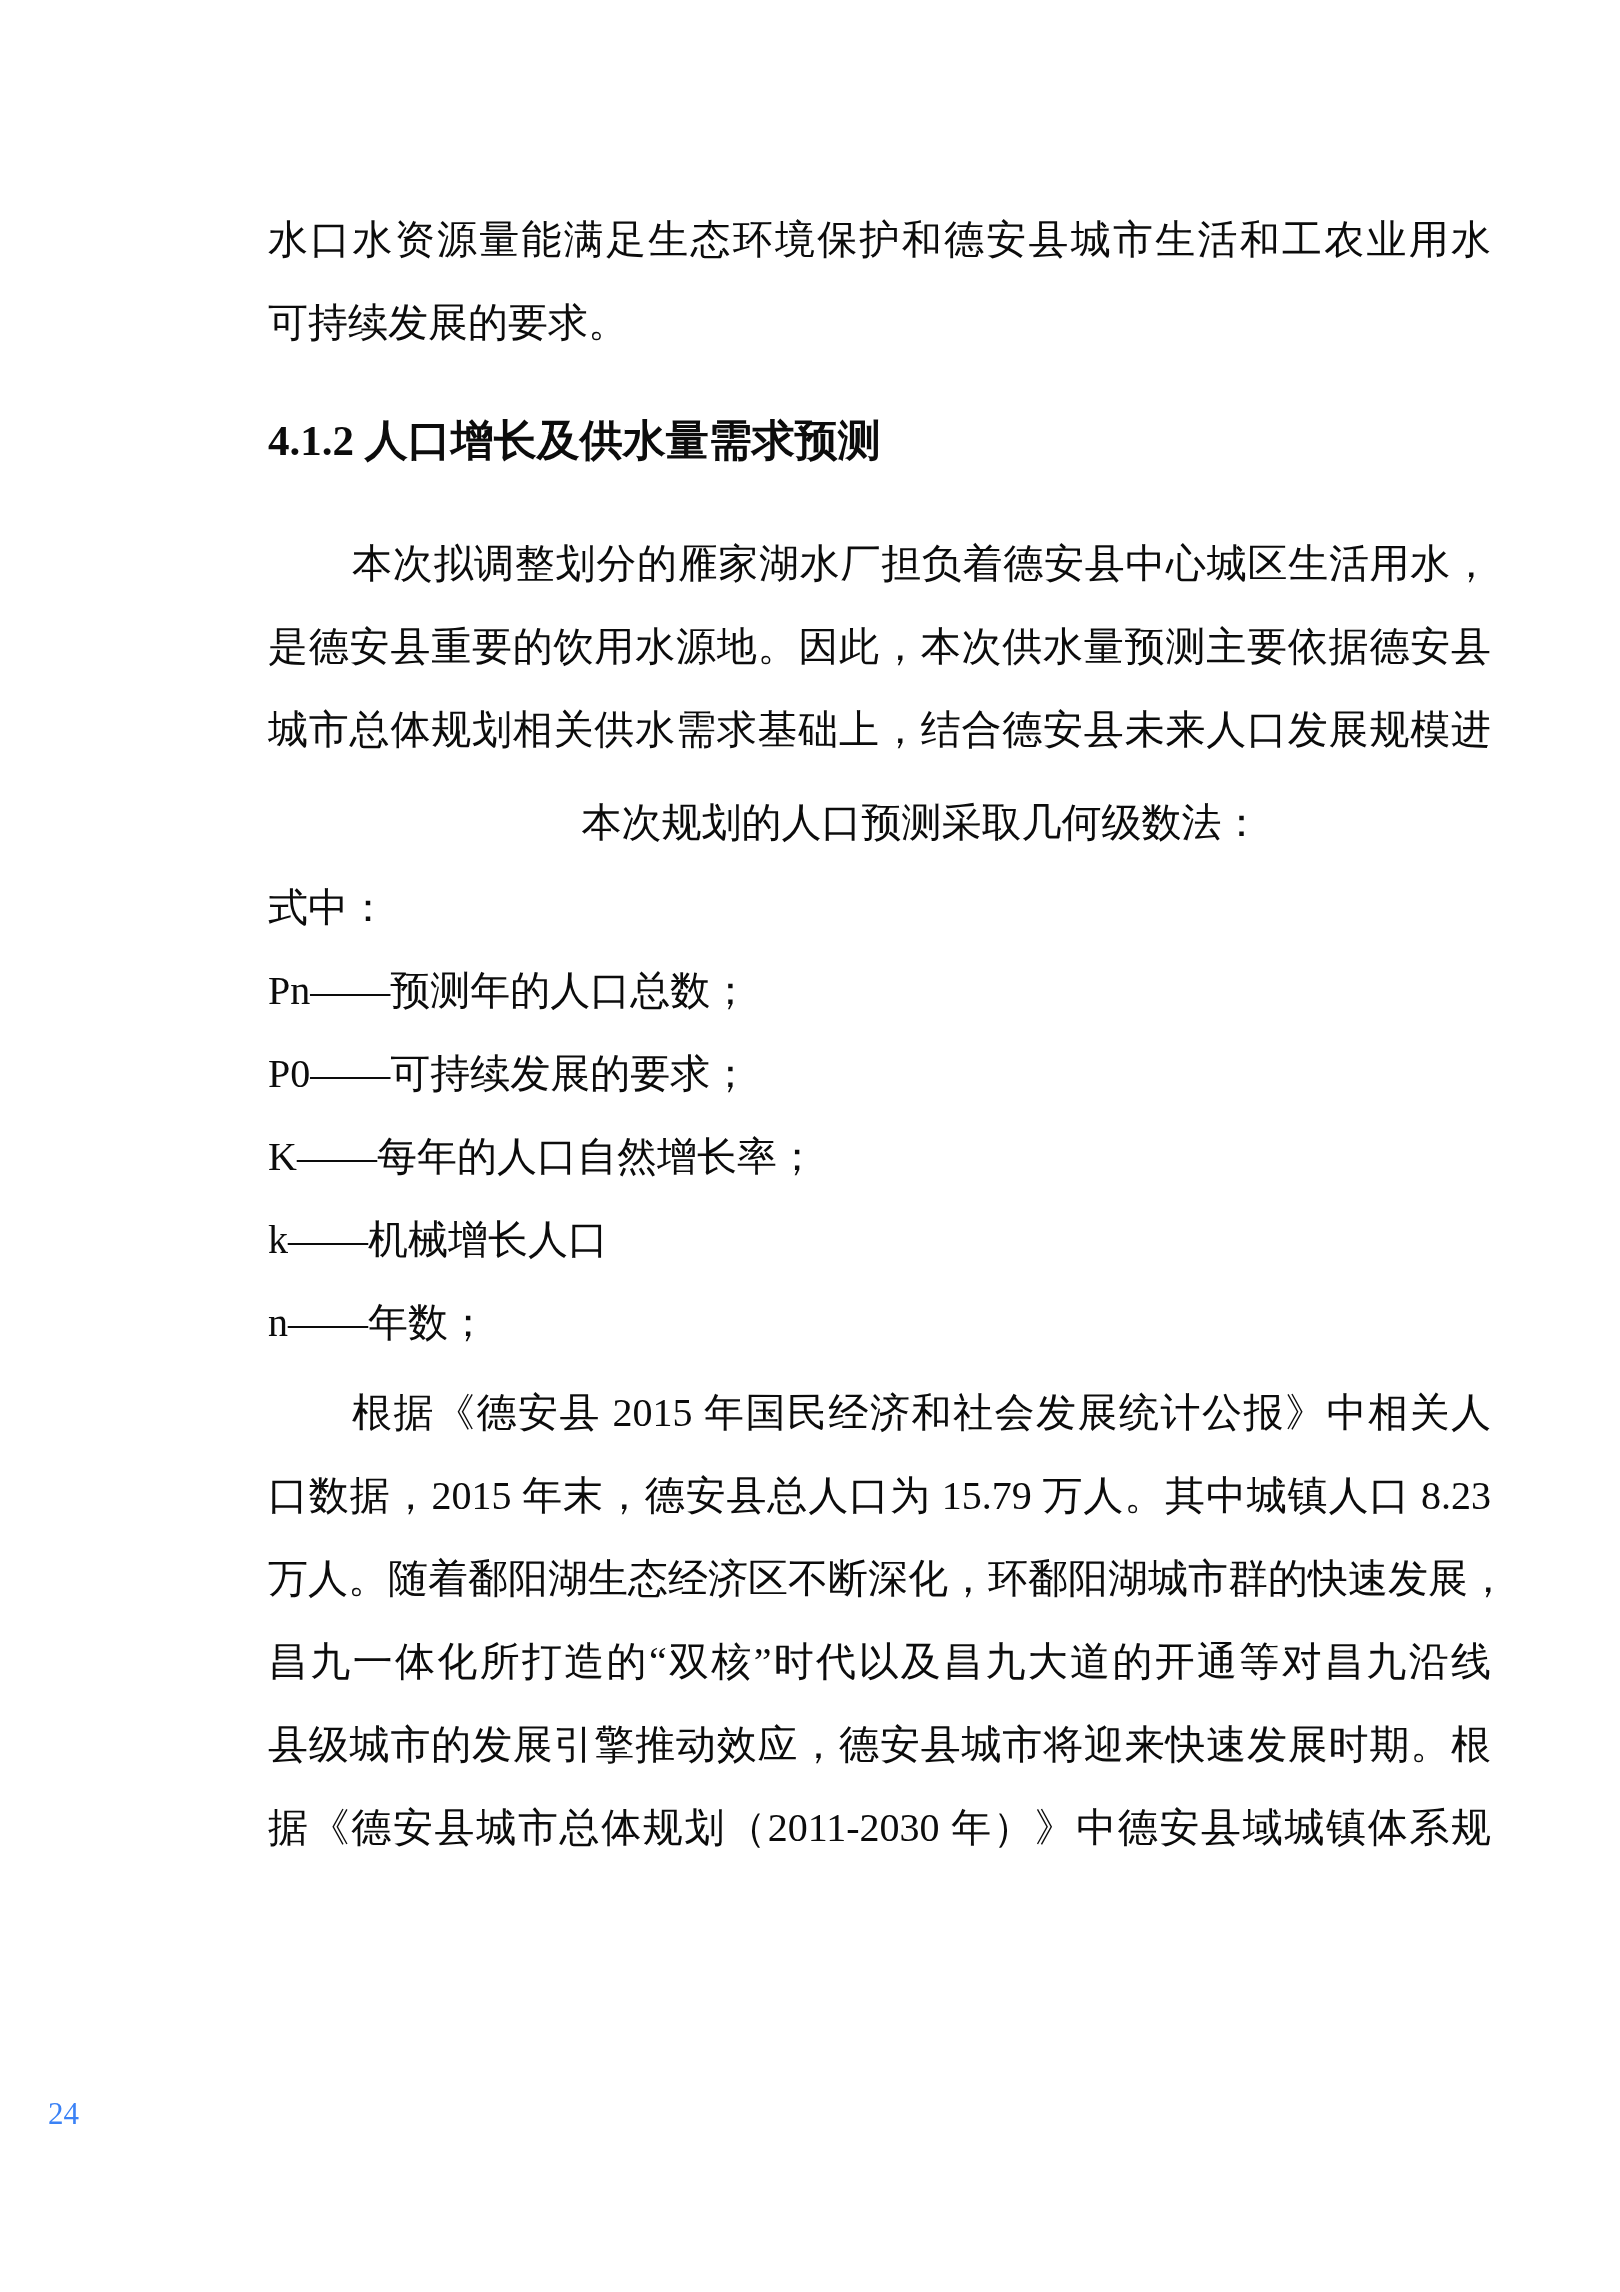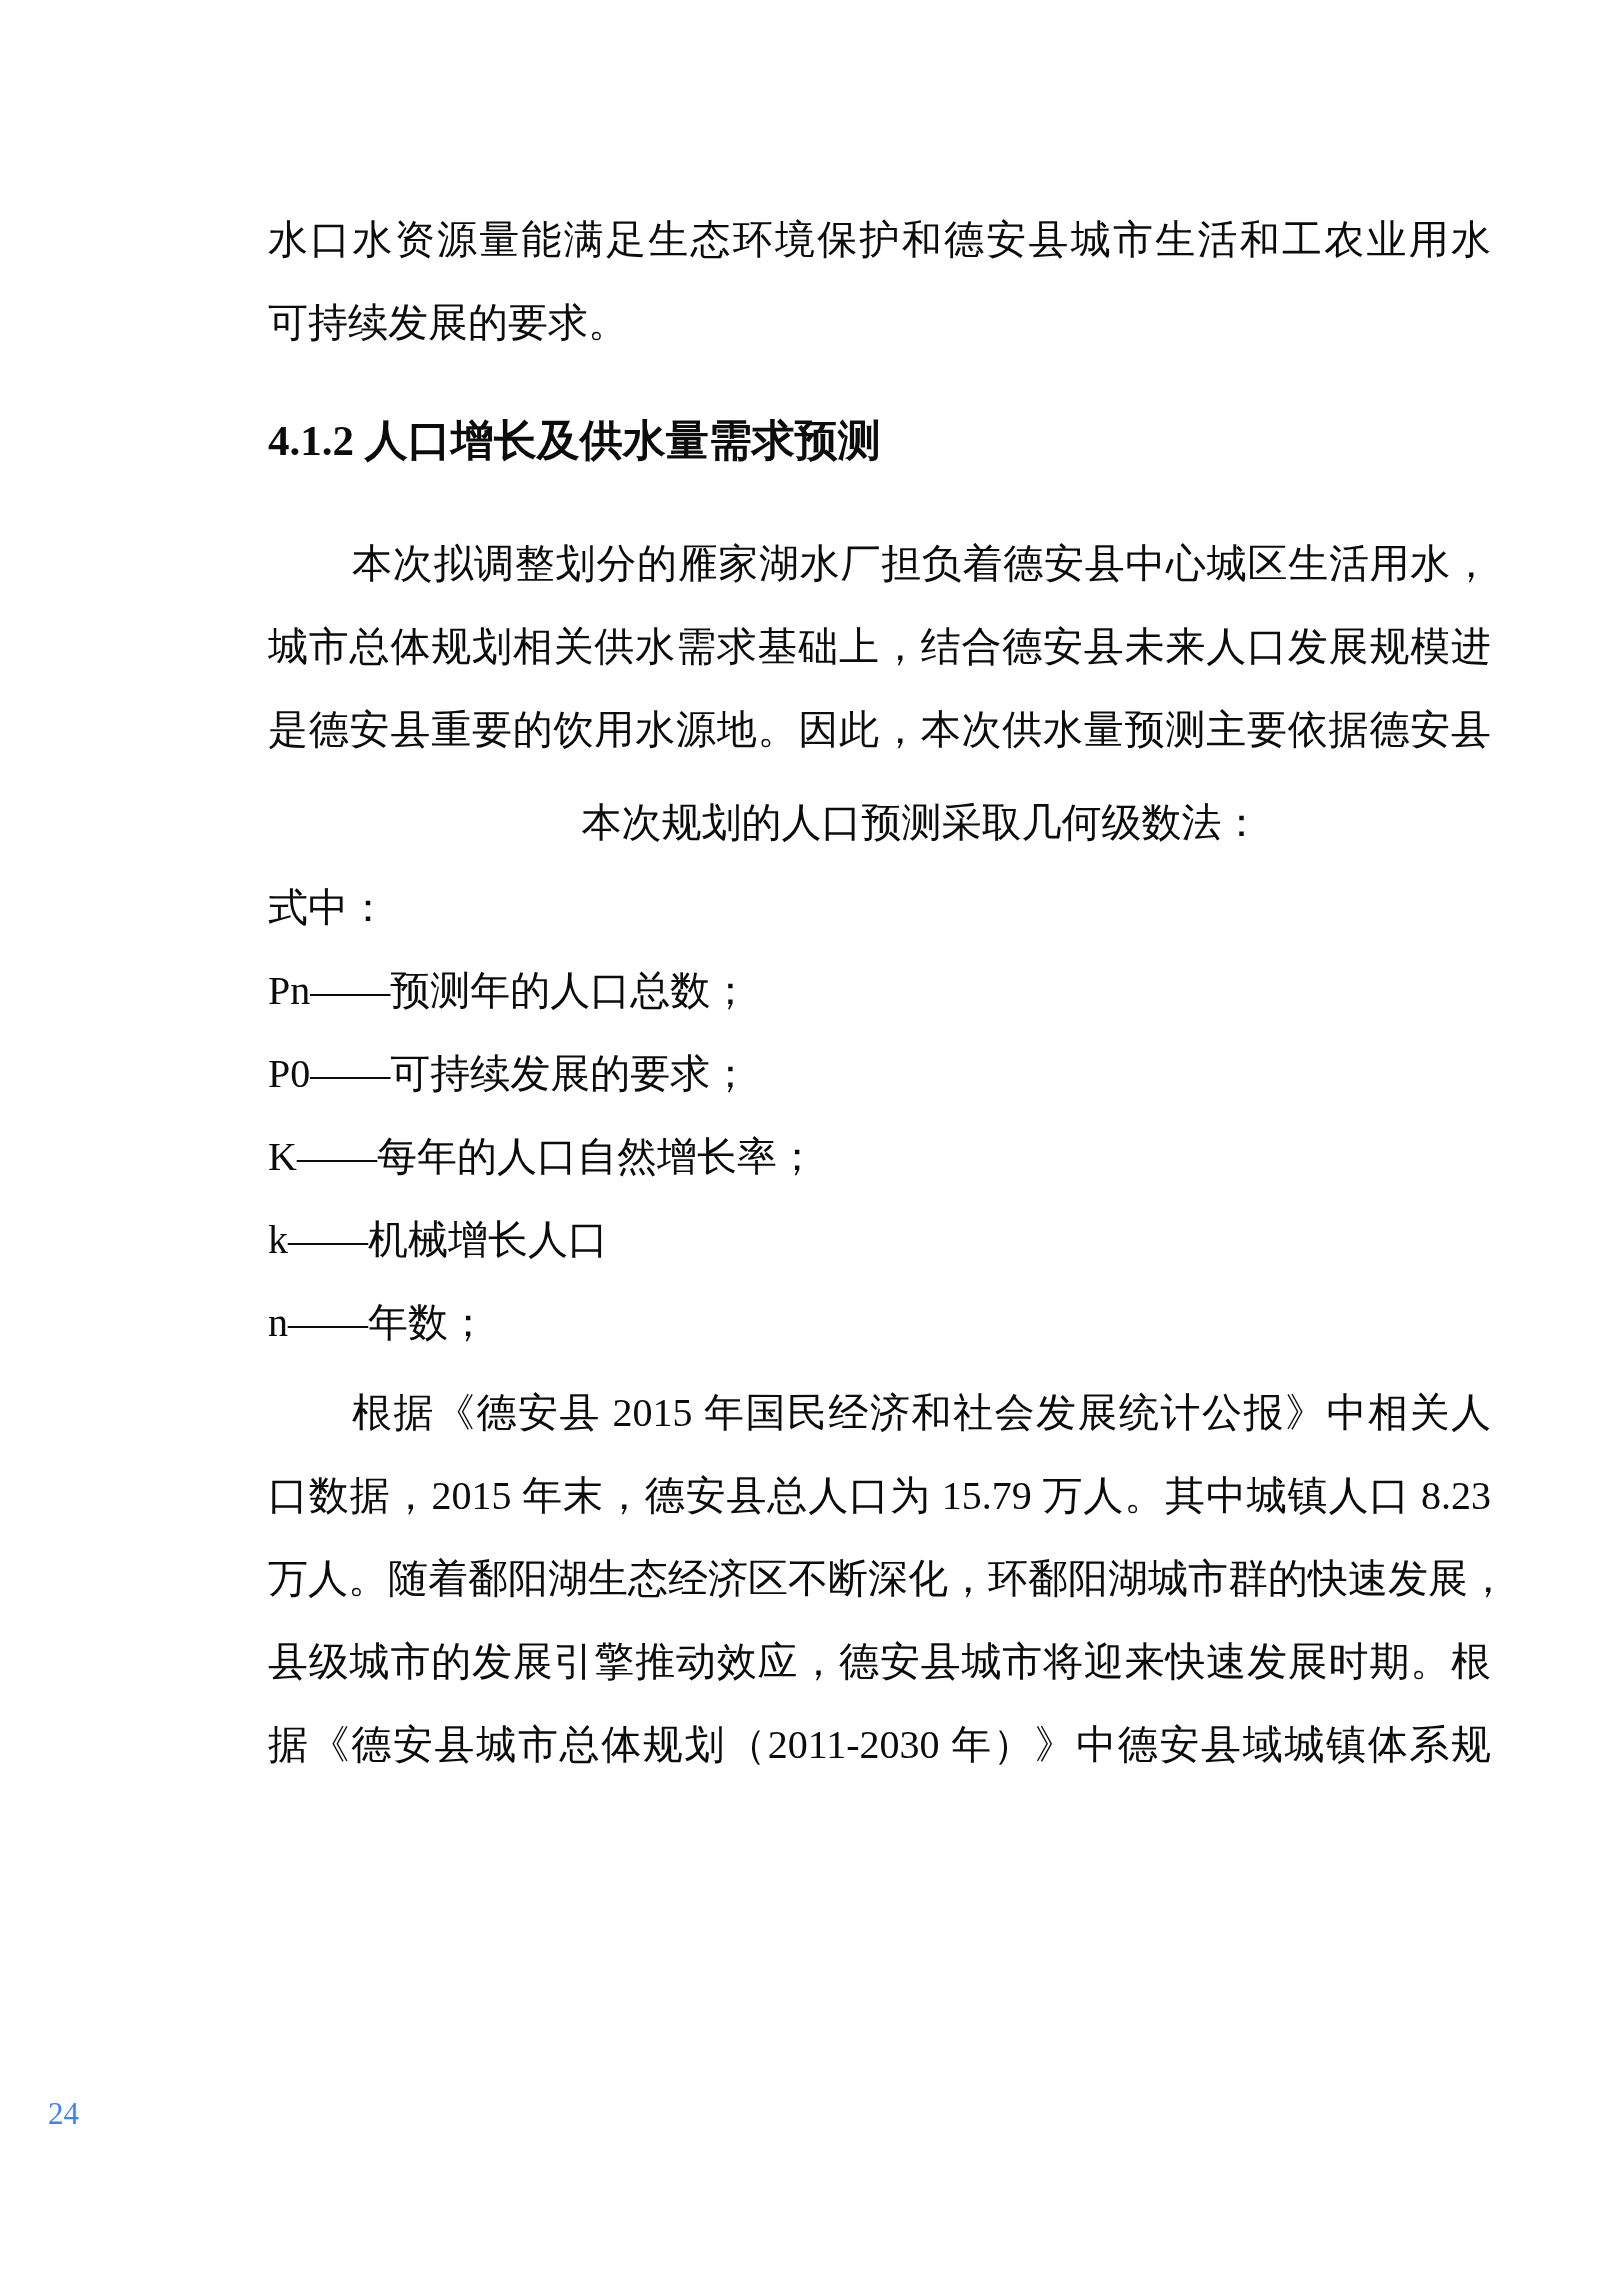--- a/index.html
+++ b/index.html
@@ -71,36 +71,37 @@
 
 <div class="page">
   <div class="content">
 
     <p class="line j">水口水资源量能满足生态环境保护和德安县城市生活和工农业用水</p>
     <p class="line">可持续发展的要求。</p>
 
     <h2 class="heading">4.1.2 人口增长及供水量需求预测</h2>
 
     <p class="line j ind">本次拟调整划分的雁家湖水厂担负着德安县中心城区生活用水，</p>
+    <p class="line j">是德安县重要的饮用水源地。因此，本次供水量预测主要依据德安县</p>
     <p class="line j">城市总体规划相关供水需求基础上，结合德安县未来人口发展规模进</p>
-    <p class="line j">是德安县重要的饮用水源地。因此，本次供水量预测主要依据德安县</p>
 
     <p class="line ind method">本次规划的人口预测采取几何级数法：</p>
 
 
     <p class="line legend-label">式中：</p>
     <p class="line">Pn——预测年的人口总数；</p>
     <p class="line">P0——可持续发展的要求；</p>
     <p class="line">K——每年的人口自然增长率；</p>
     <p class="line">k——机械增长人口</p>
     <p class="line">n——年数；</p>
 
     <p class="line j ind basis-first">根据《德安县 2015 年国民经济和社会发展统计公报》中相关人</p>
     <p class="line j">口数据，2015 年末，德安县总人口为 15.79 万人。其中城镇人口 8.23</p>
     <p class="line j">万人。随着鄱阳湖生态经济区不断深化，环鄱阳湖城市群的快速发展，</p>
+    <p class="line j">昌九一体化所打造的“双核”时代以及昌九大道的开通等对昌九沿线</p>
     <p class="line j">县级城市的发展引擎推动效应，德安县城市将迎来快速发展时期。根</p>
     <p class="line j">据《德安县城市总体规划（2011-2030 年）》中德安县域城镇体系规</p>
 
   </div>
 
   <div class="pageno">24</div>
 </div>
 
 
 </body></html>

